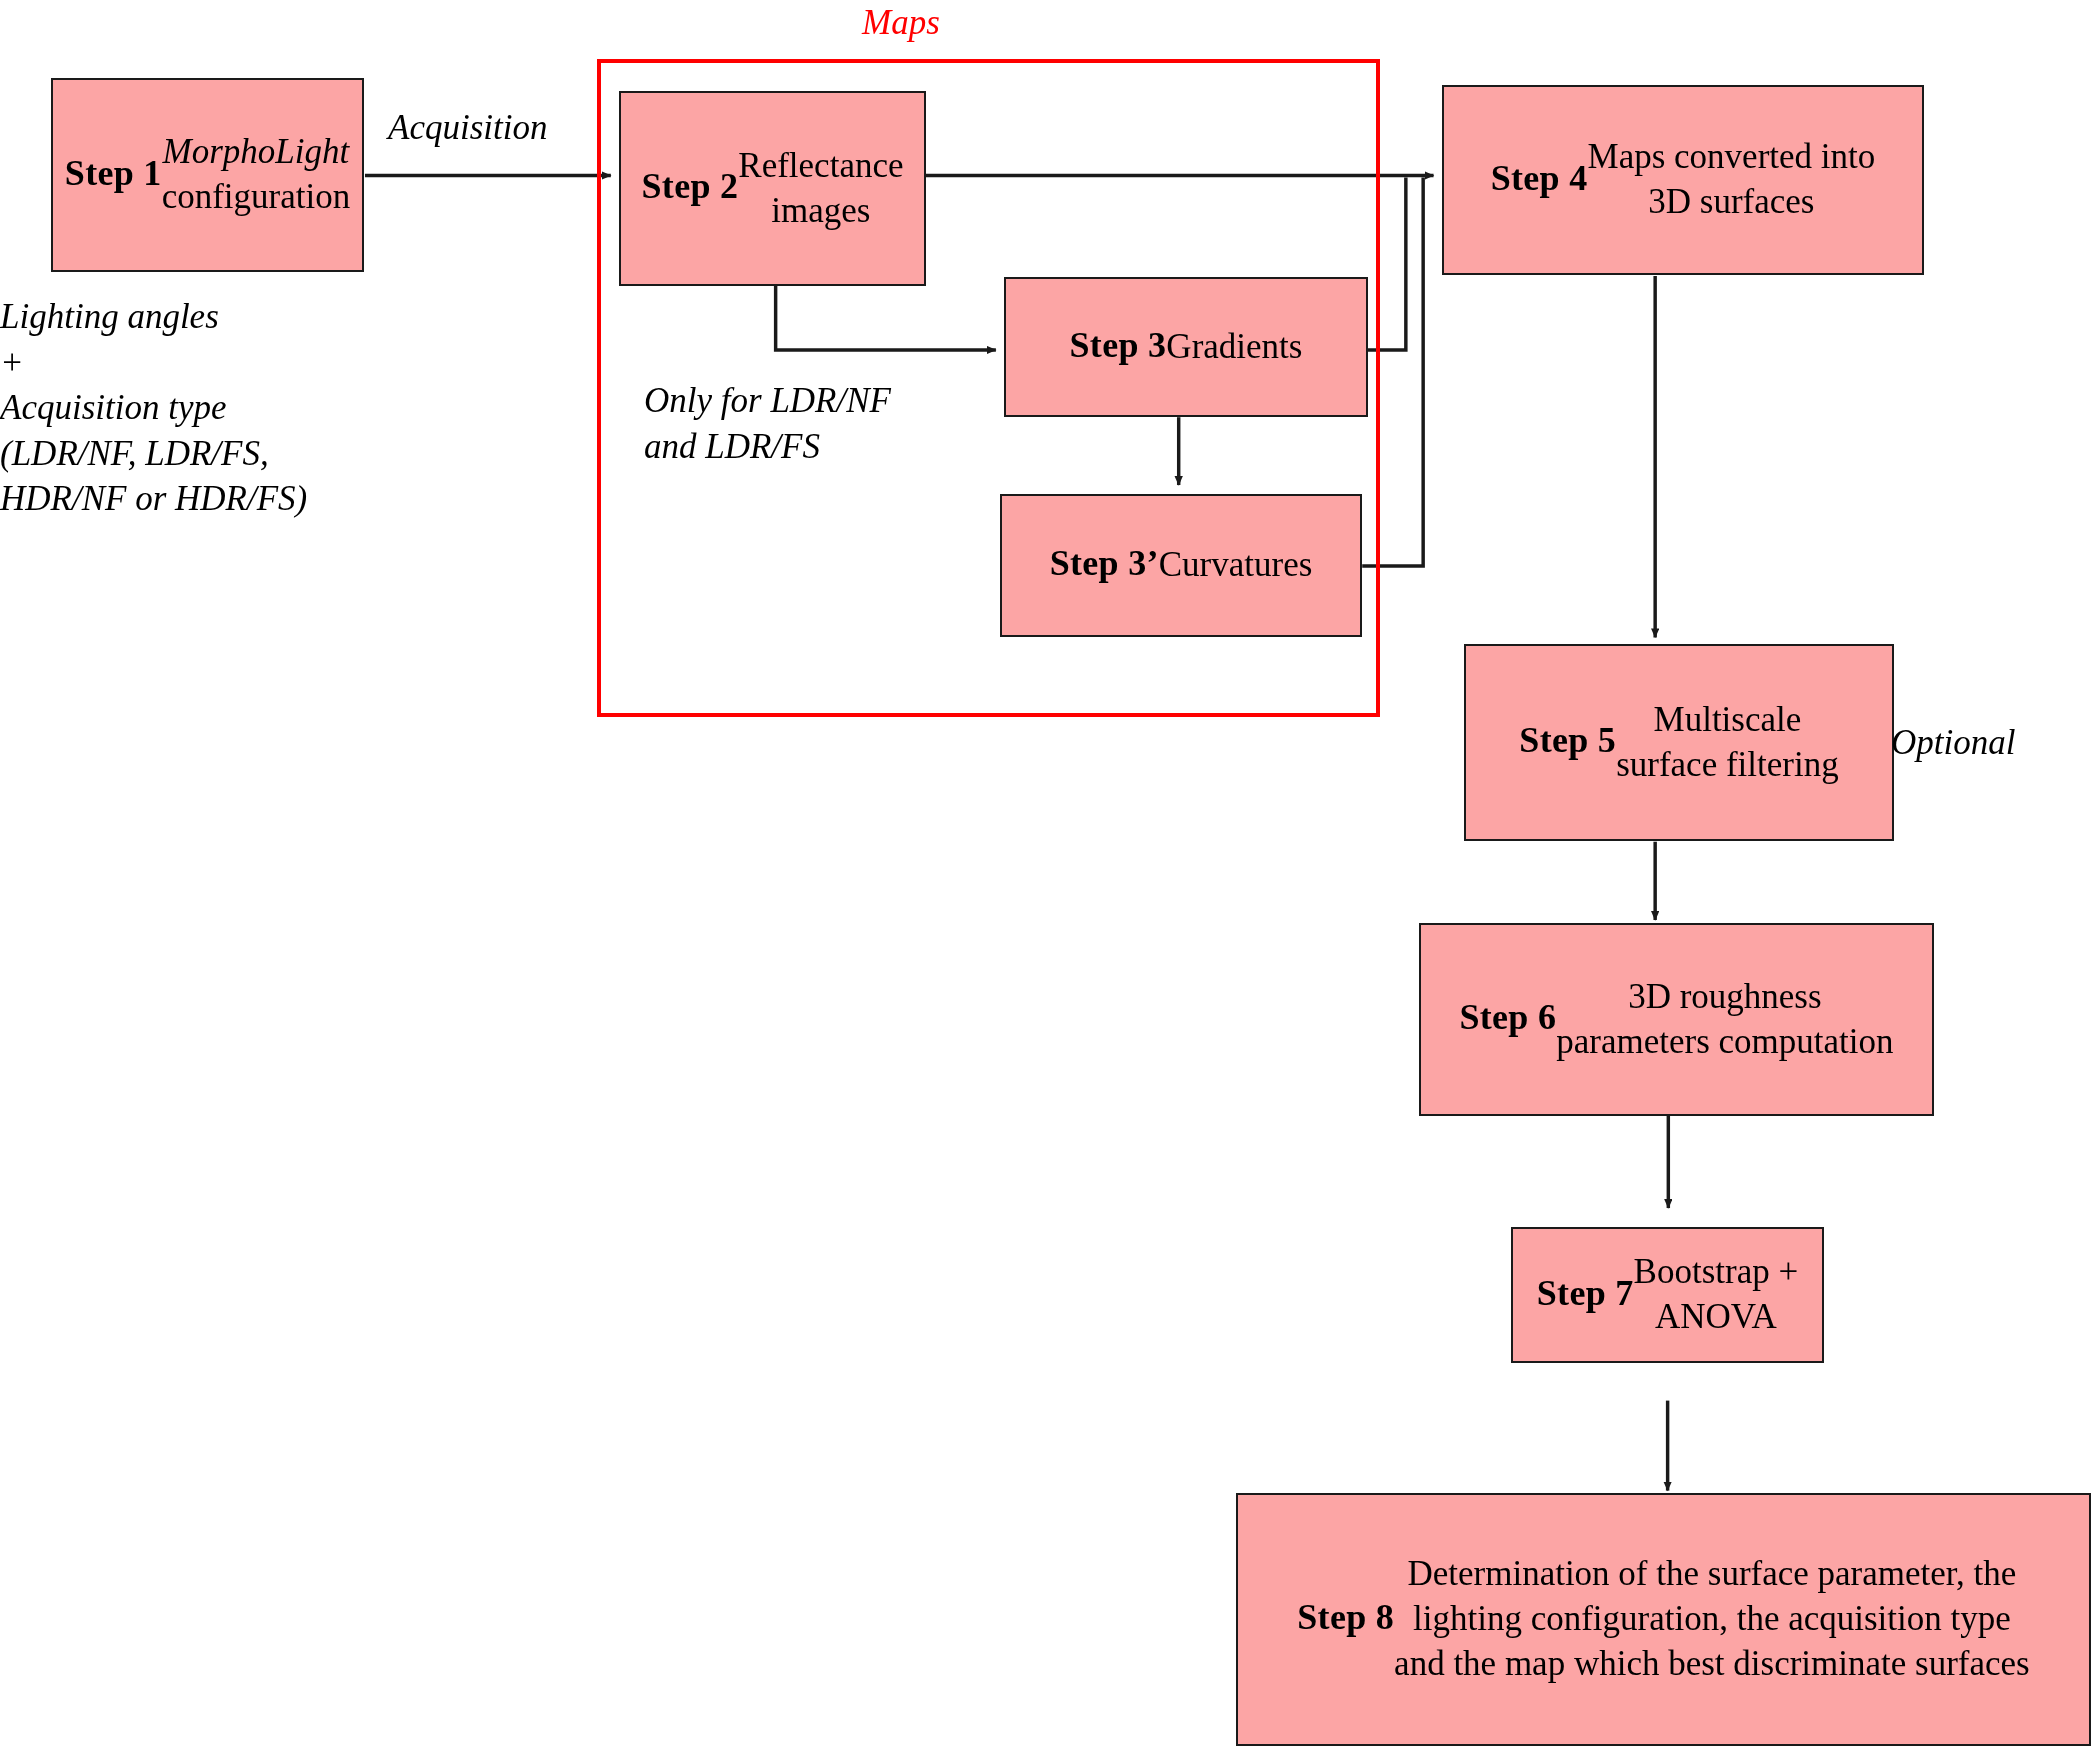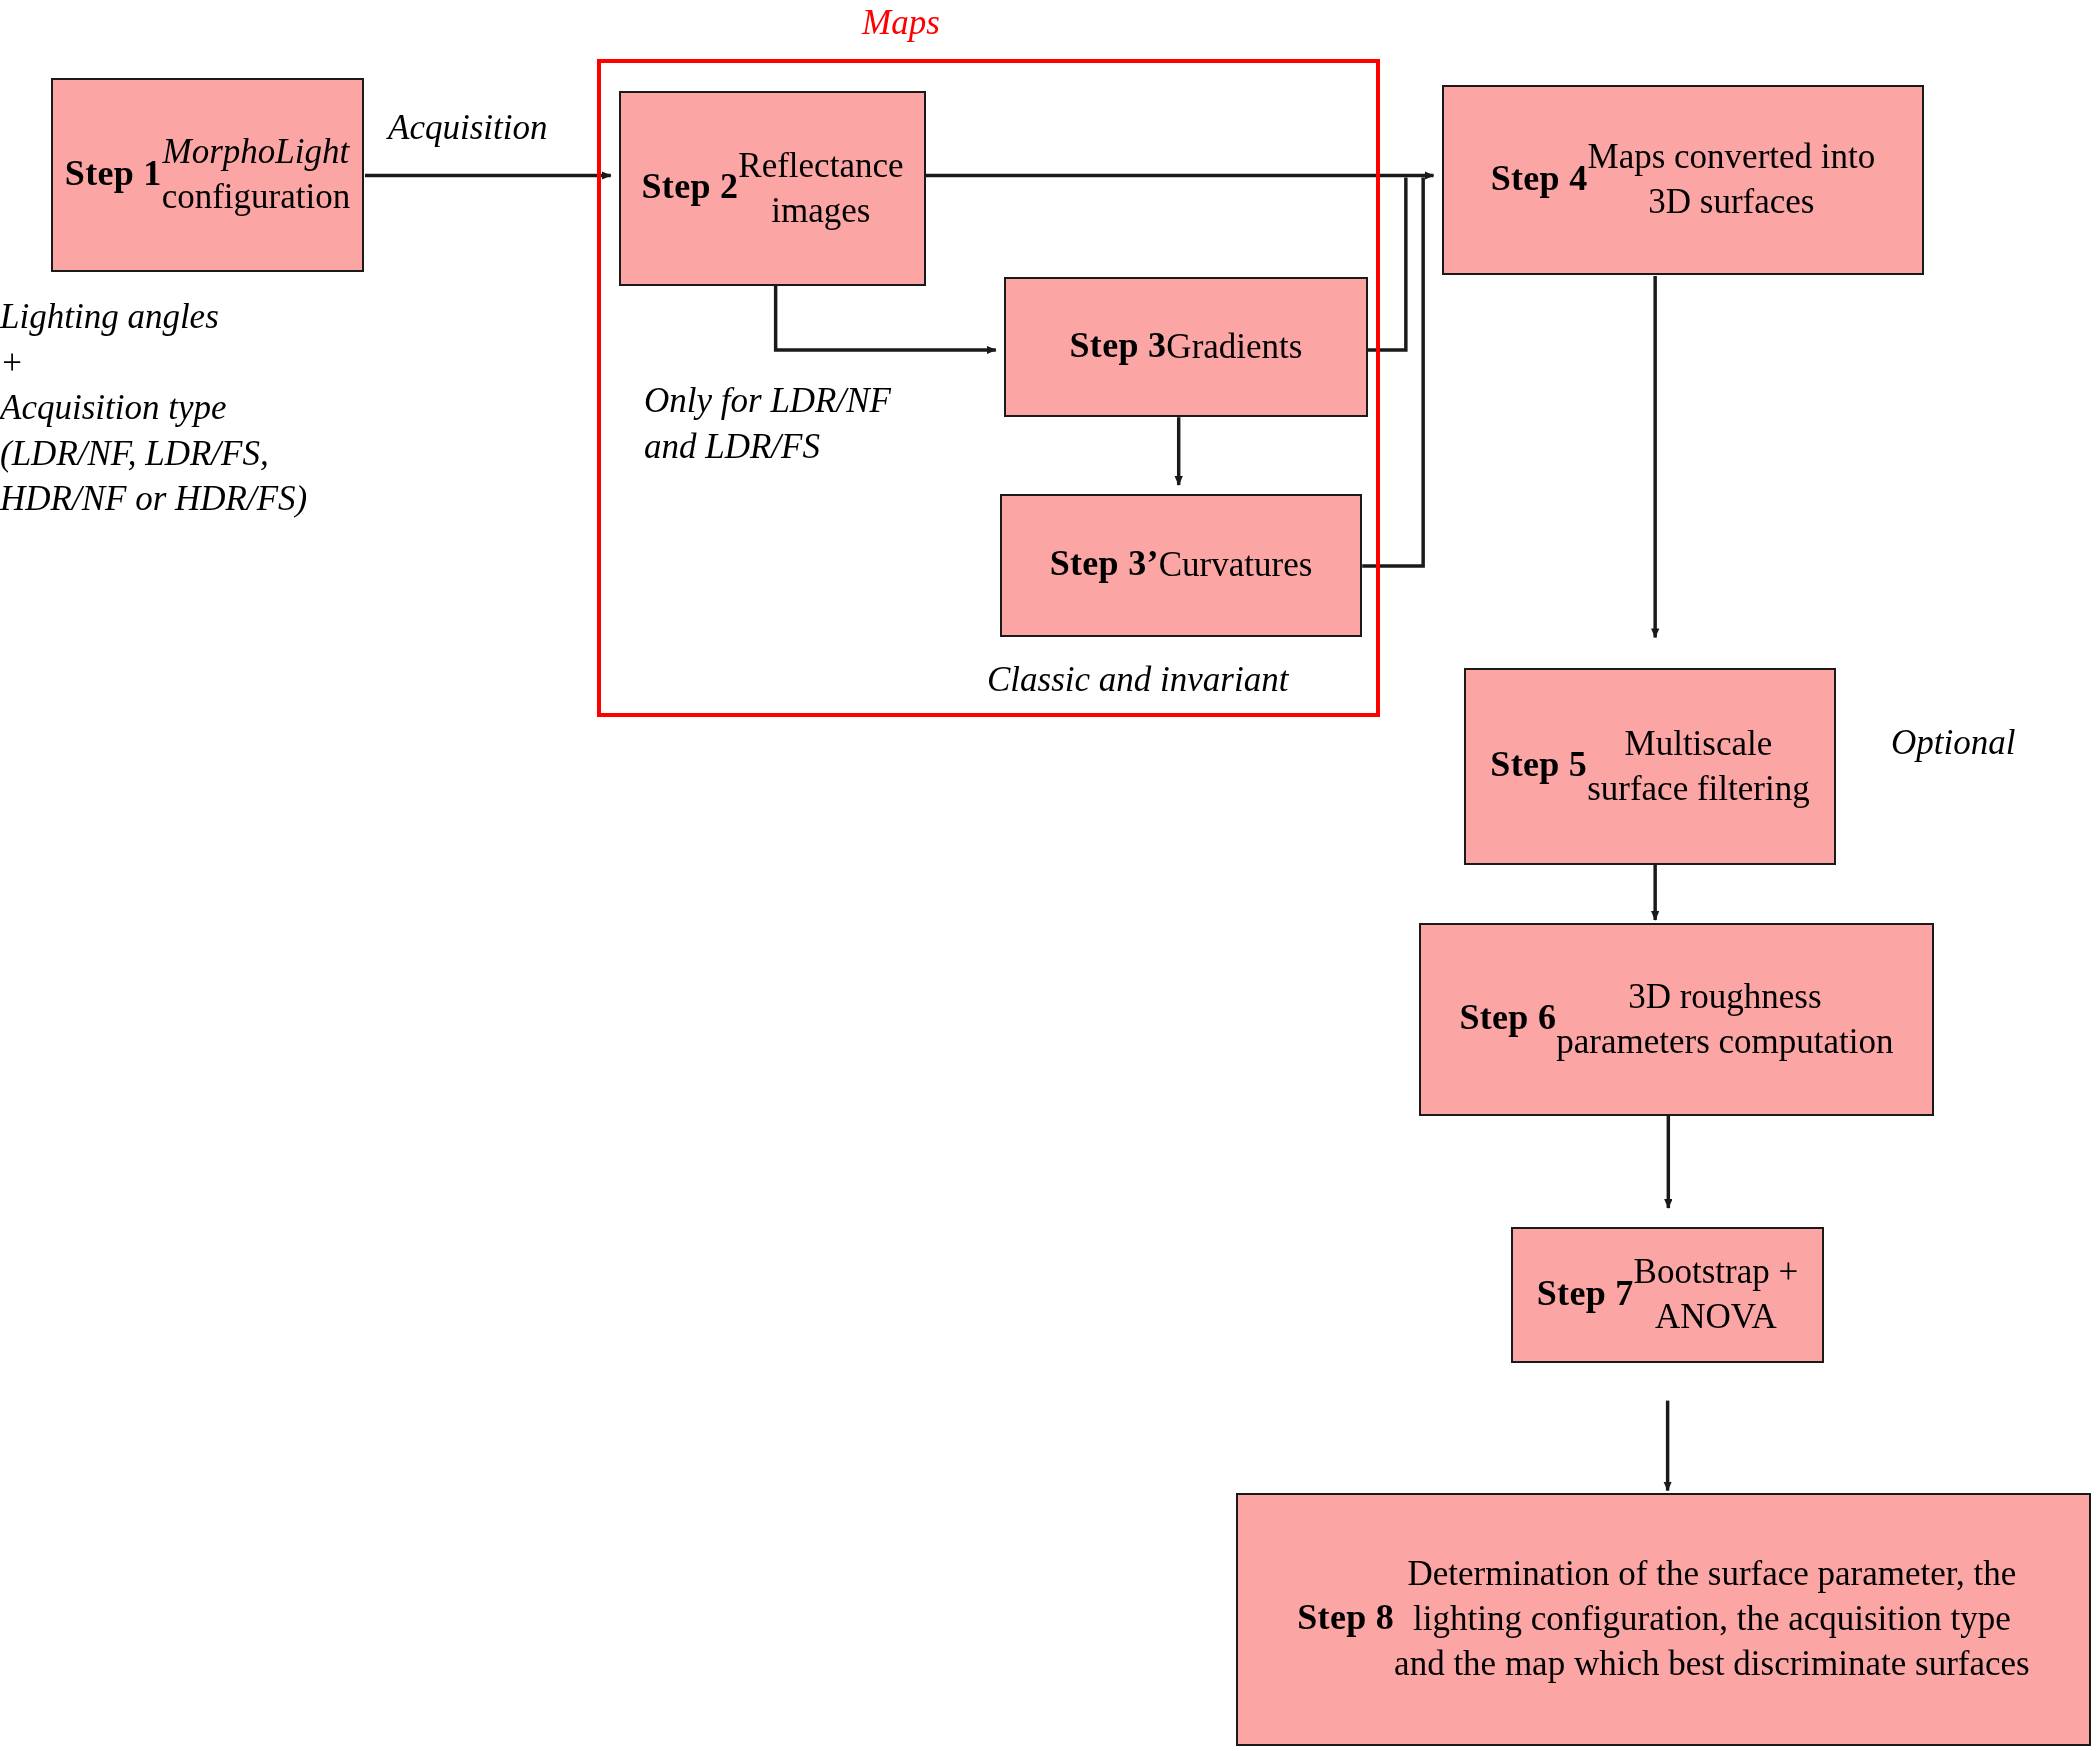--- a/index.html
+++ b/index.html
@@ -132,29 +132,28 @@
   <div class="node" style="left:1004px; top:277px; width:364px; height:140px;">
     <div class="title">Step 3</div>
     <div class="body">Gradients</div>
   </div>
 
   <div class="node" style="left:1000px; top:494px; width:362px; height:143px;">
     <div class="title">Step 3’</div>
     <div class="body">Curvatures</div>
   </div>
 
-  <div class="caption" style="left:987px; top:657px; width:388px;">Classic and invariant</div>
 
   <div class="node" style="left:1442px; top:85px; width:482px; height:190px;">
     <div class="title">Step 4</div>
     <div class="body">Maps converted into
 3D surfaces</div>
   </div>
 
-  <div class="node" style="left:1464px; top:668px; width:372px; height:197px;">
+  <div class="node" style="left:1464px; top:644px; width:430px; height:197px;">
     <div class="title">Step 5</div>
     <div class="body">Multiscale
 surface filtering</div>
   </div>
 
   <div class="caption left" style="left:1891px; top:720px; width:222px;">Optional</div>
 
   <div class="node" style="left:1419px; top:923px; width:515px; height:193px;">
     <div class="title">Step 6</div>
     <div class="body">3D roughness

